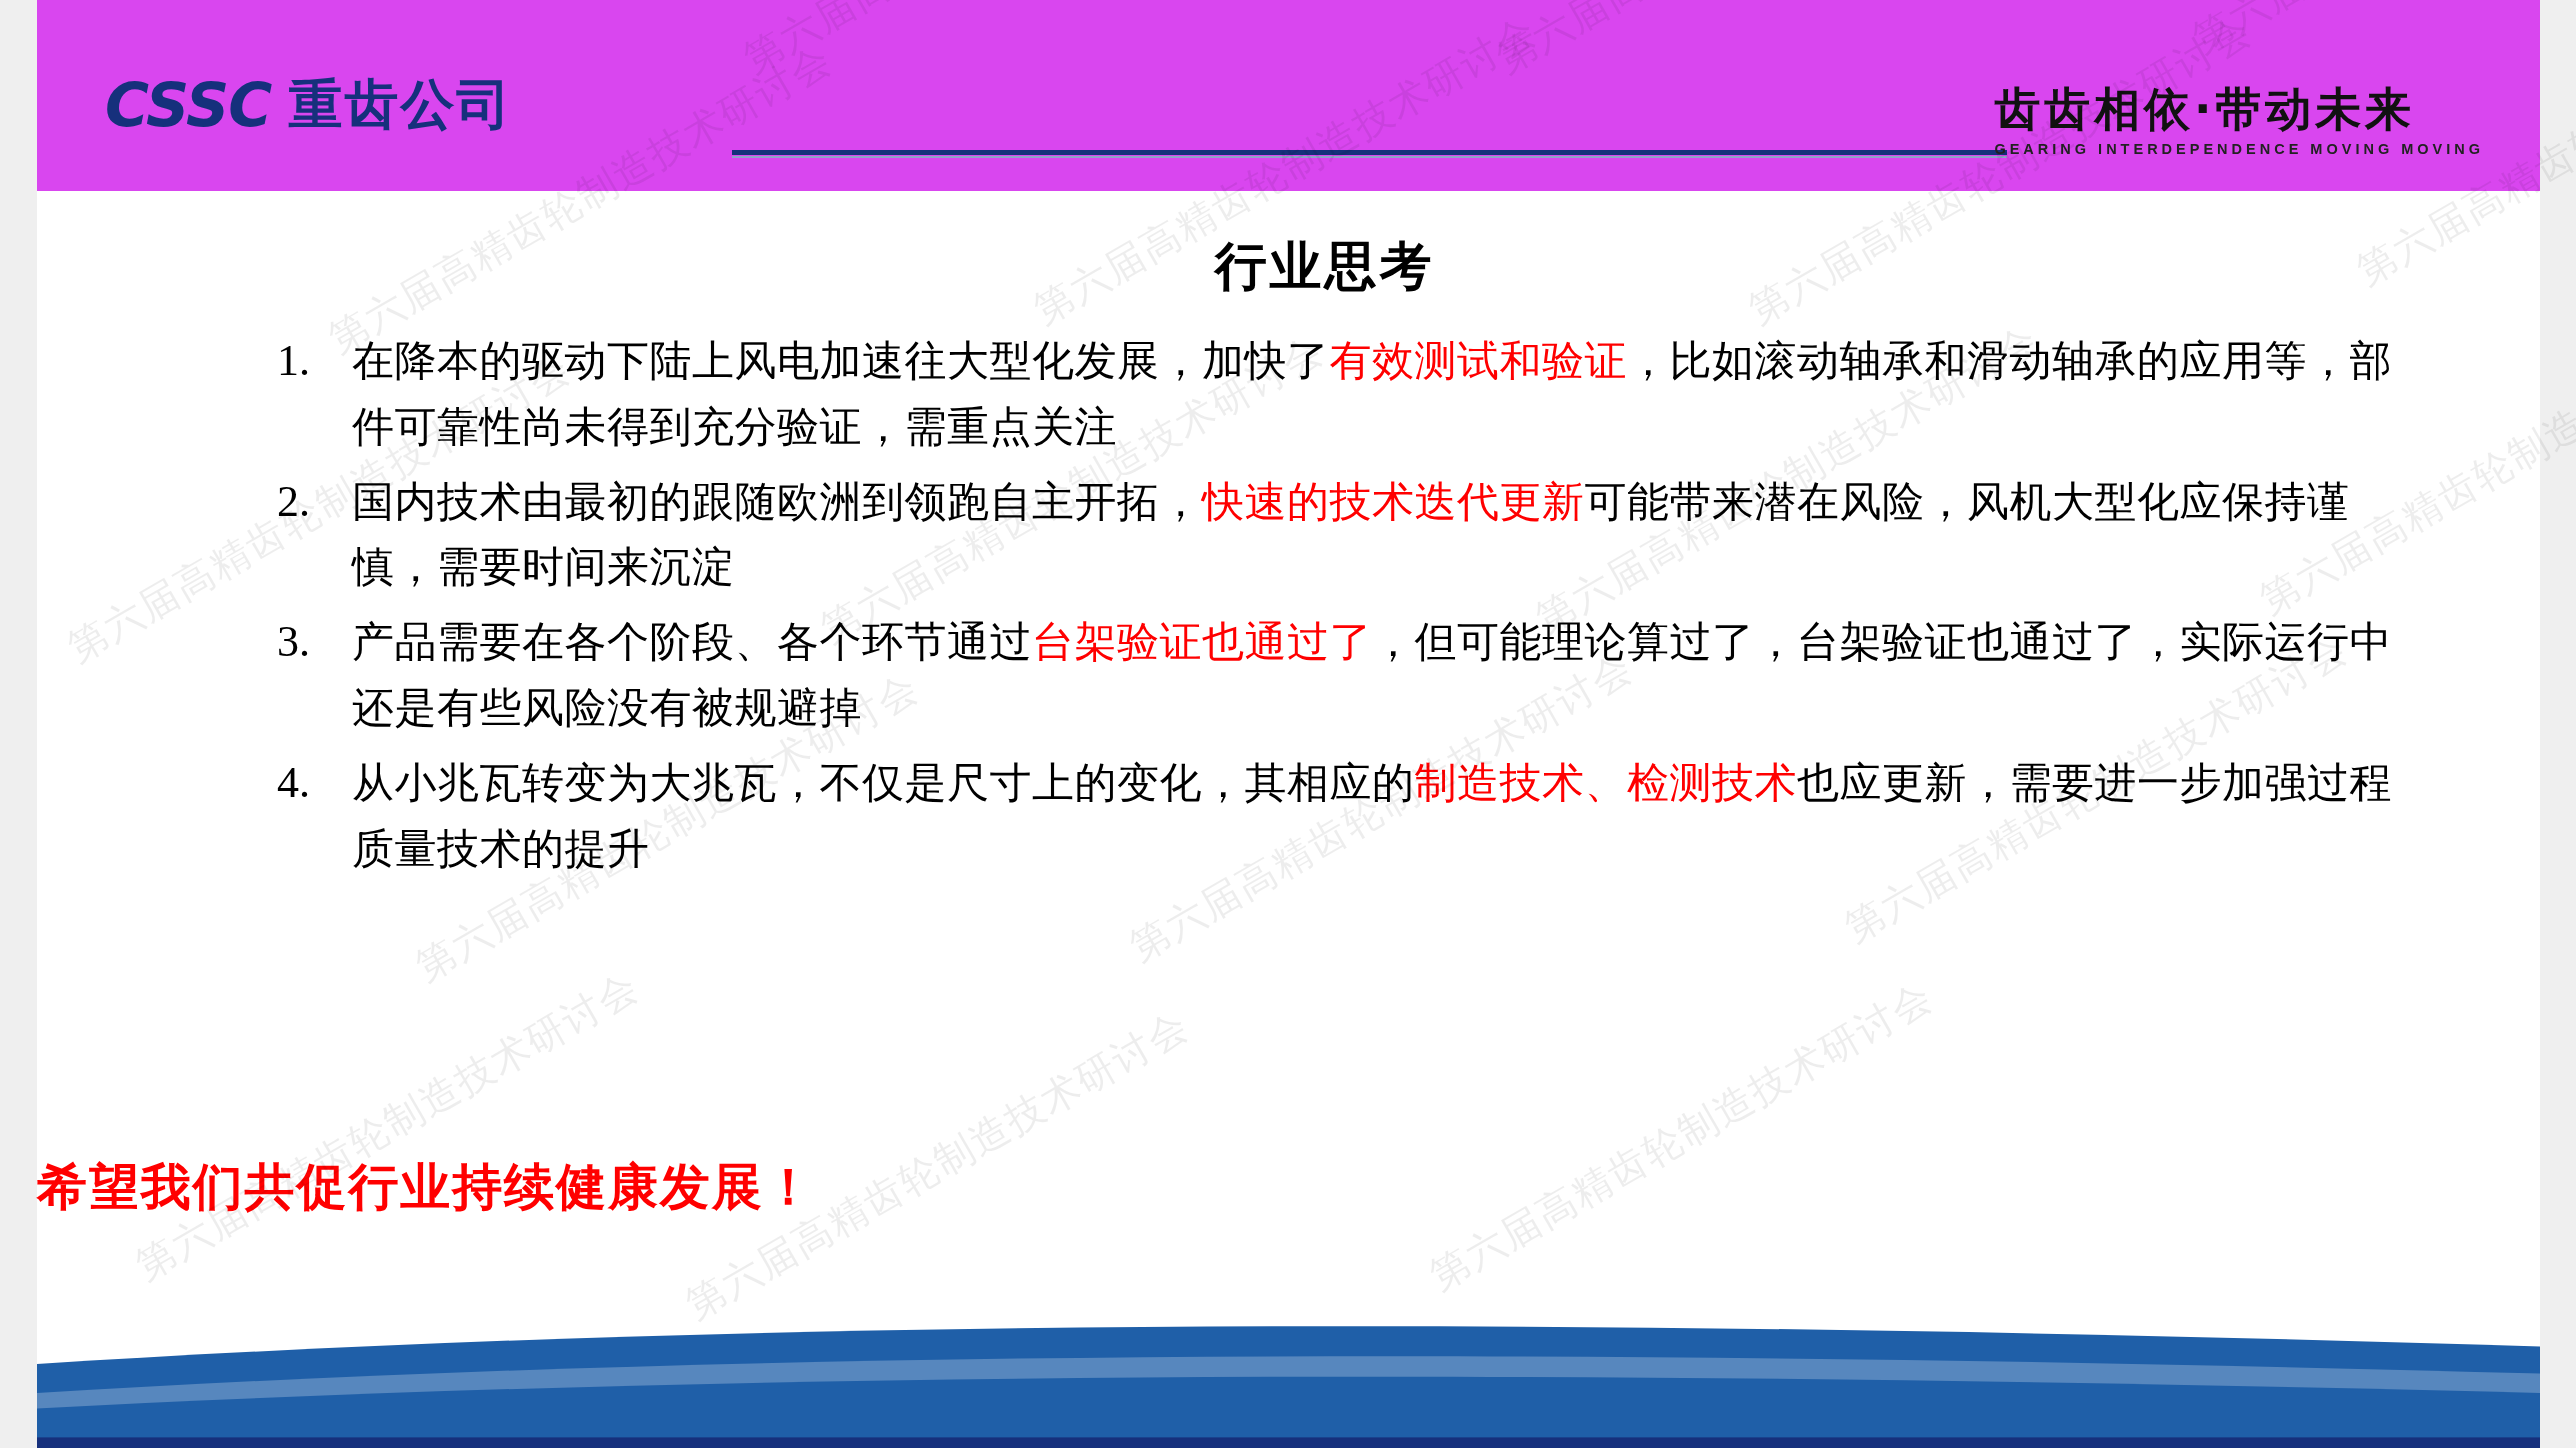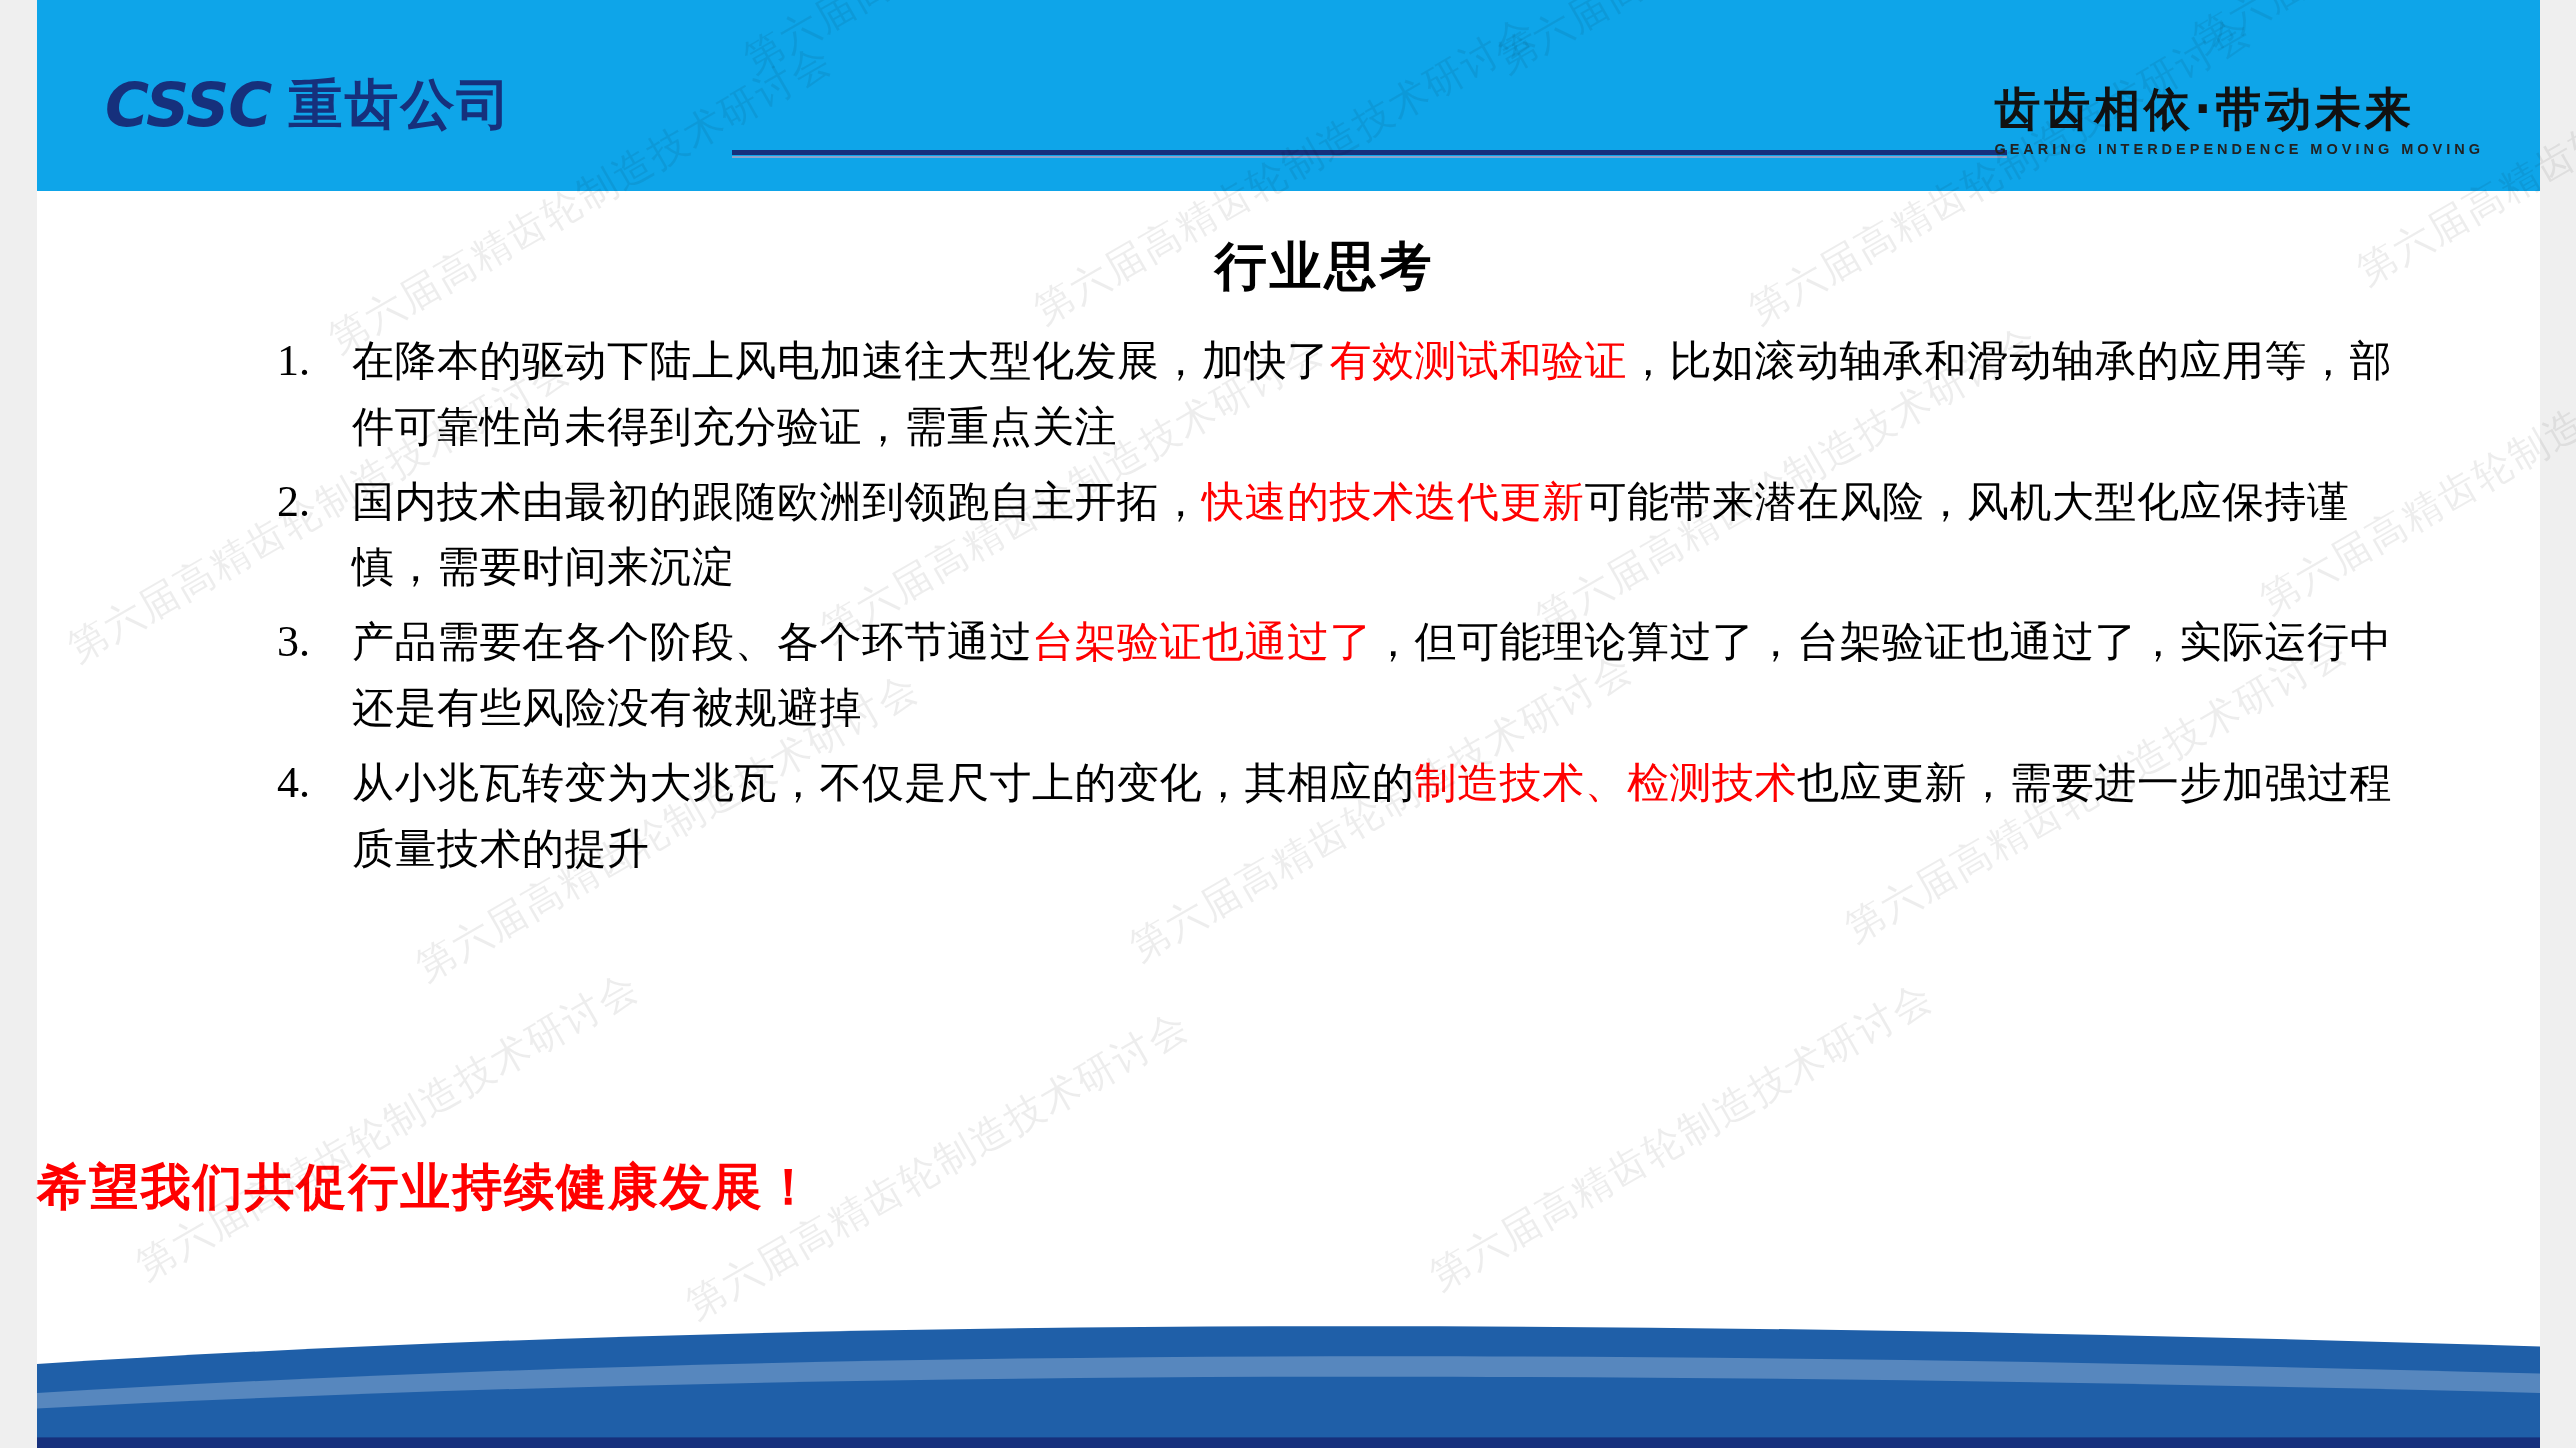--- a/index.html
+++ b/index.html
@@ -42,21 +42,21 @@
     background: #ffffff;
   }
 
   
   .header {
     position: absolute;
     left: 0;
     top: 0;
     width: 100%;
     height: 191px;
-    background: #0ea5e9;
+    background: #d946ef;
   }
 
   .logo-block {
     position: absolute;
     left: 68px;
     top: 75px;
     display: flex;
     align-items: center;
   }
   .logo-cssc {

